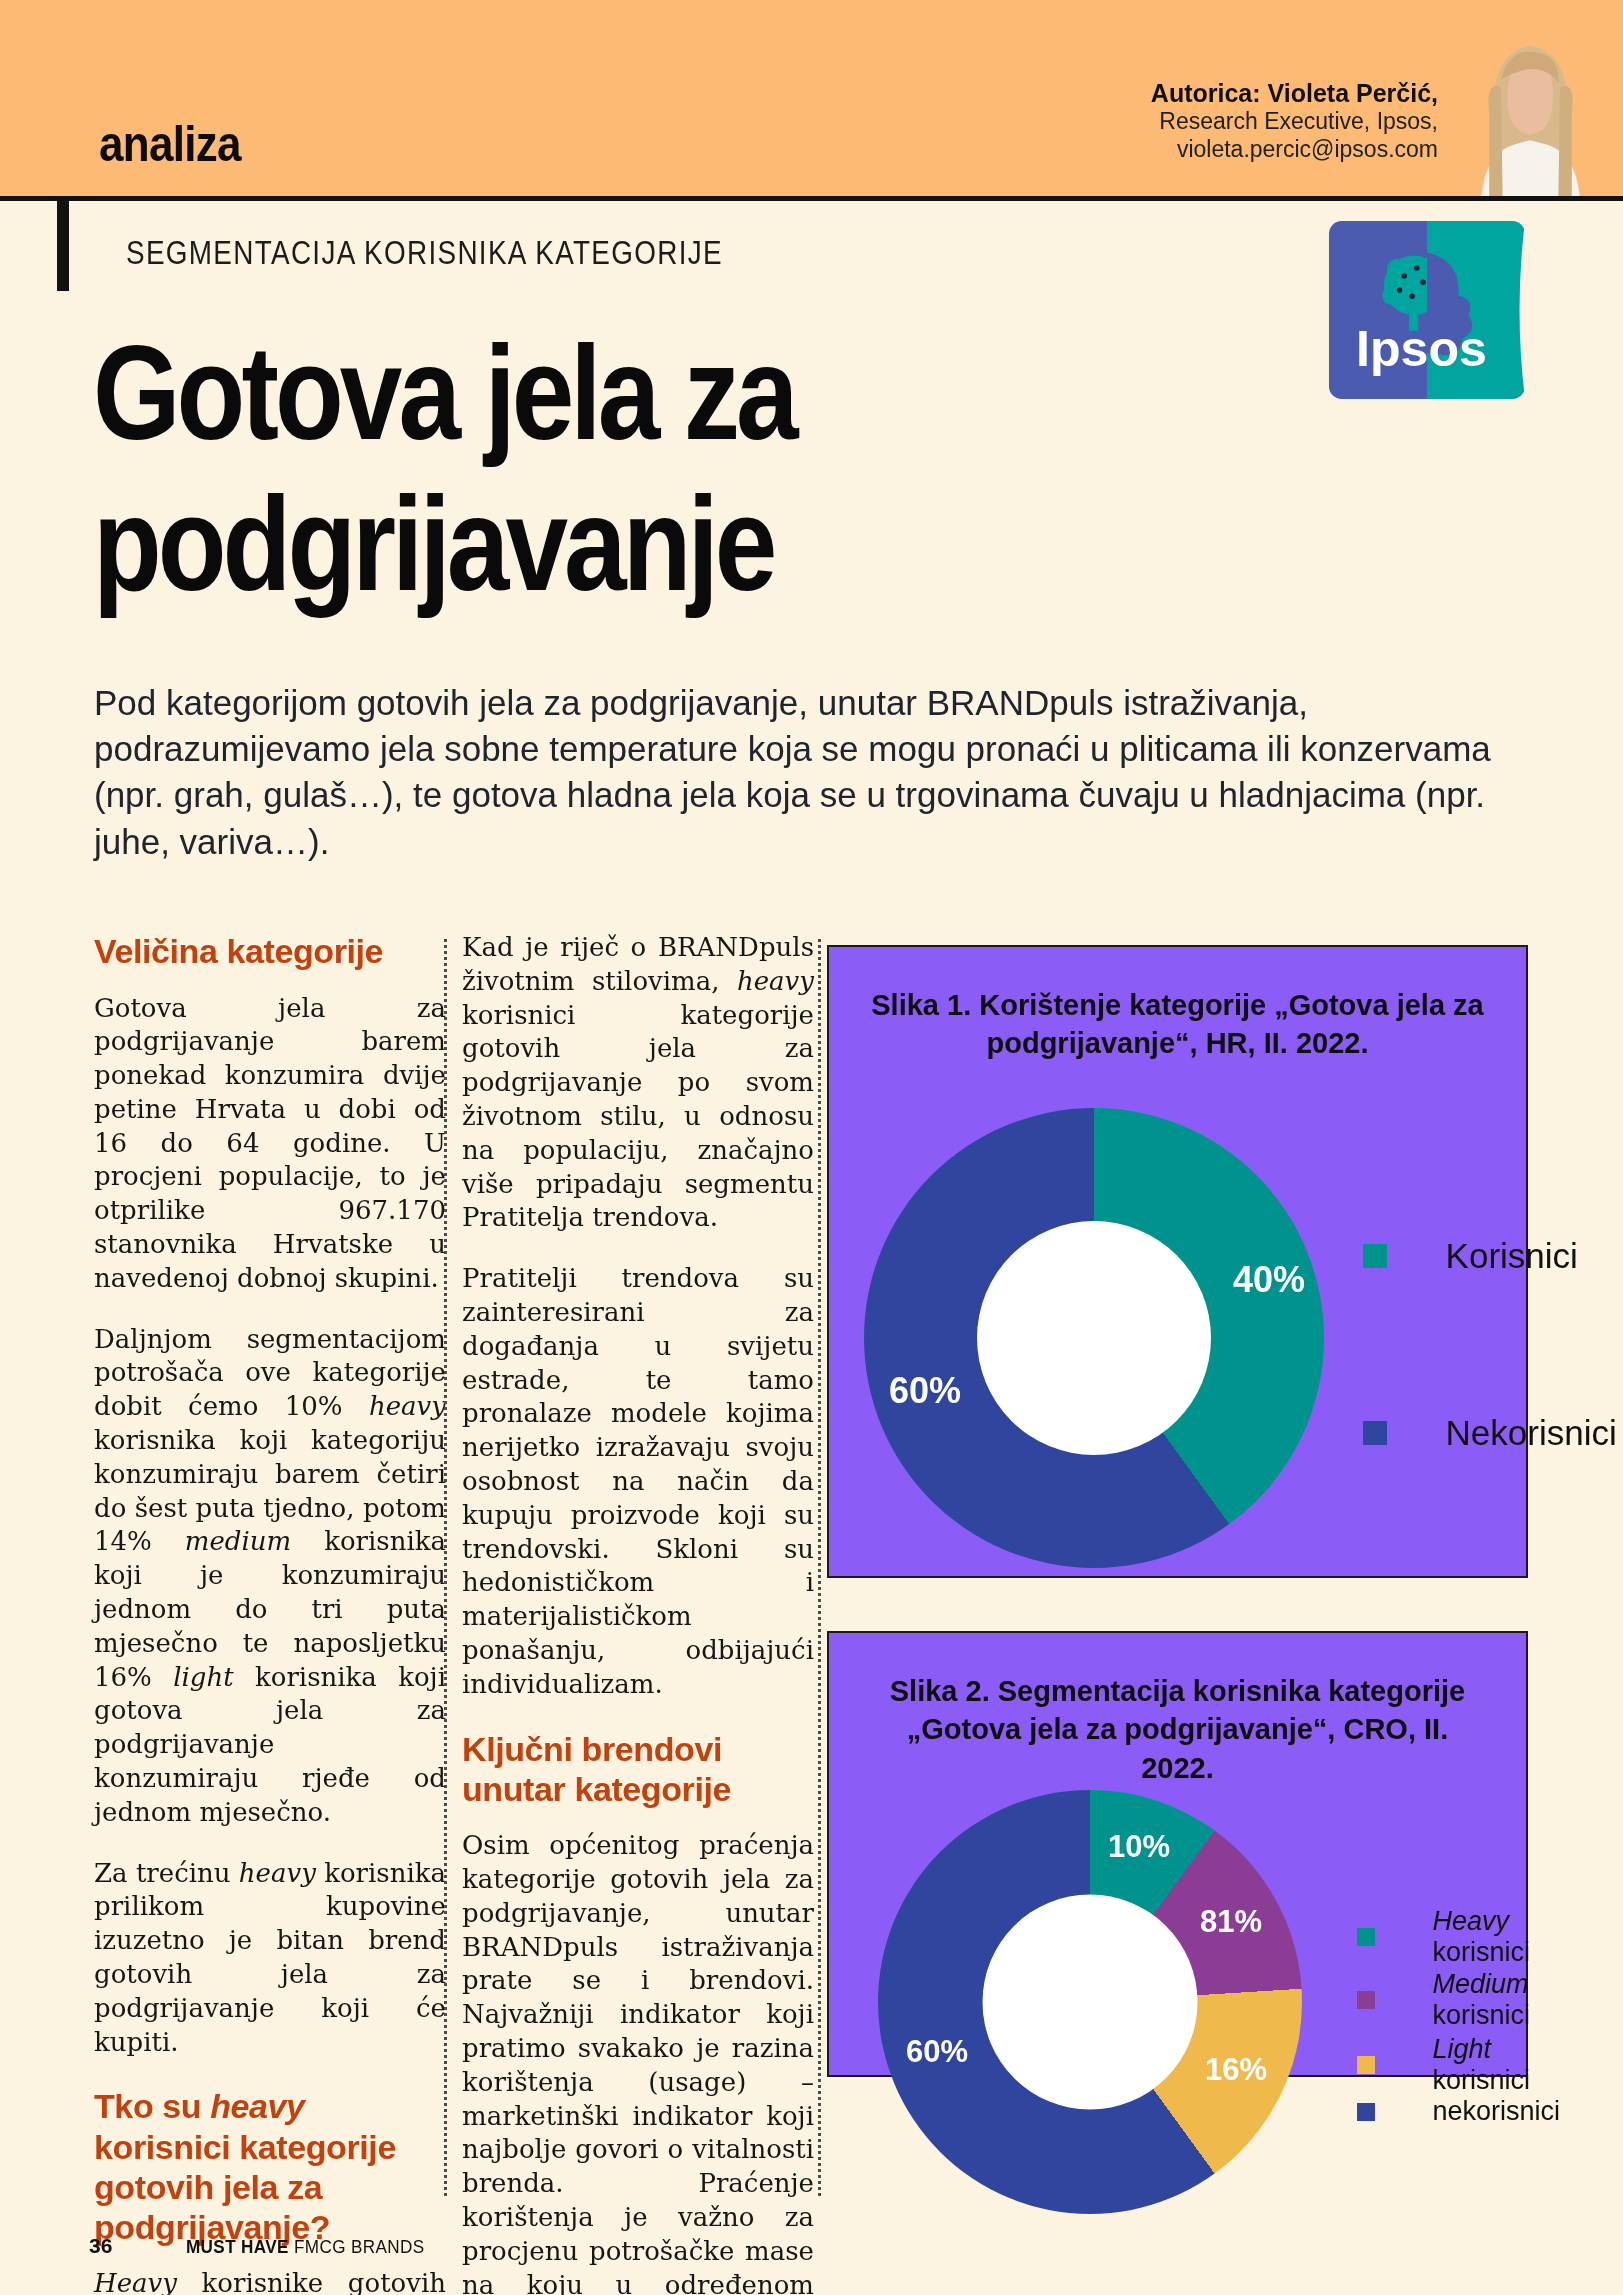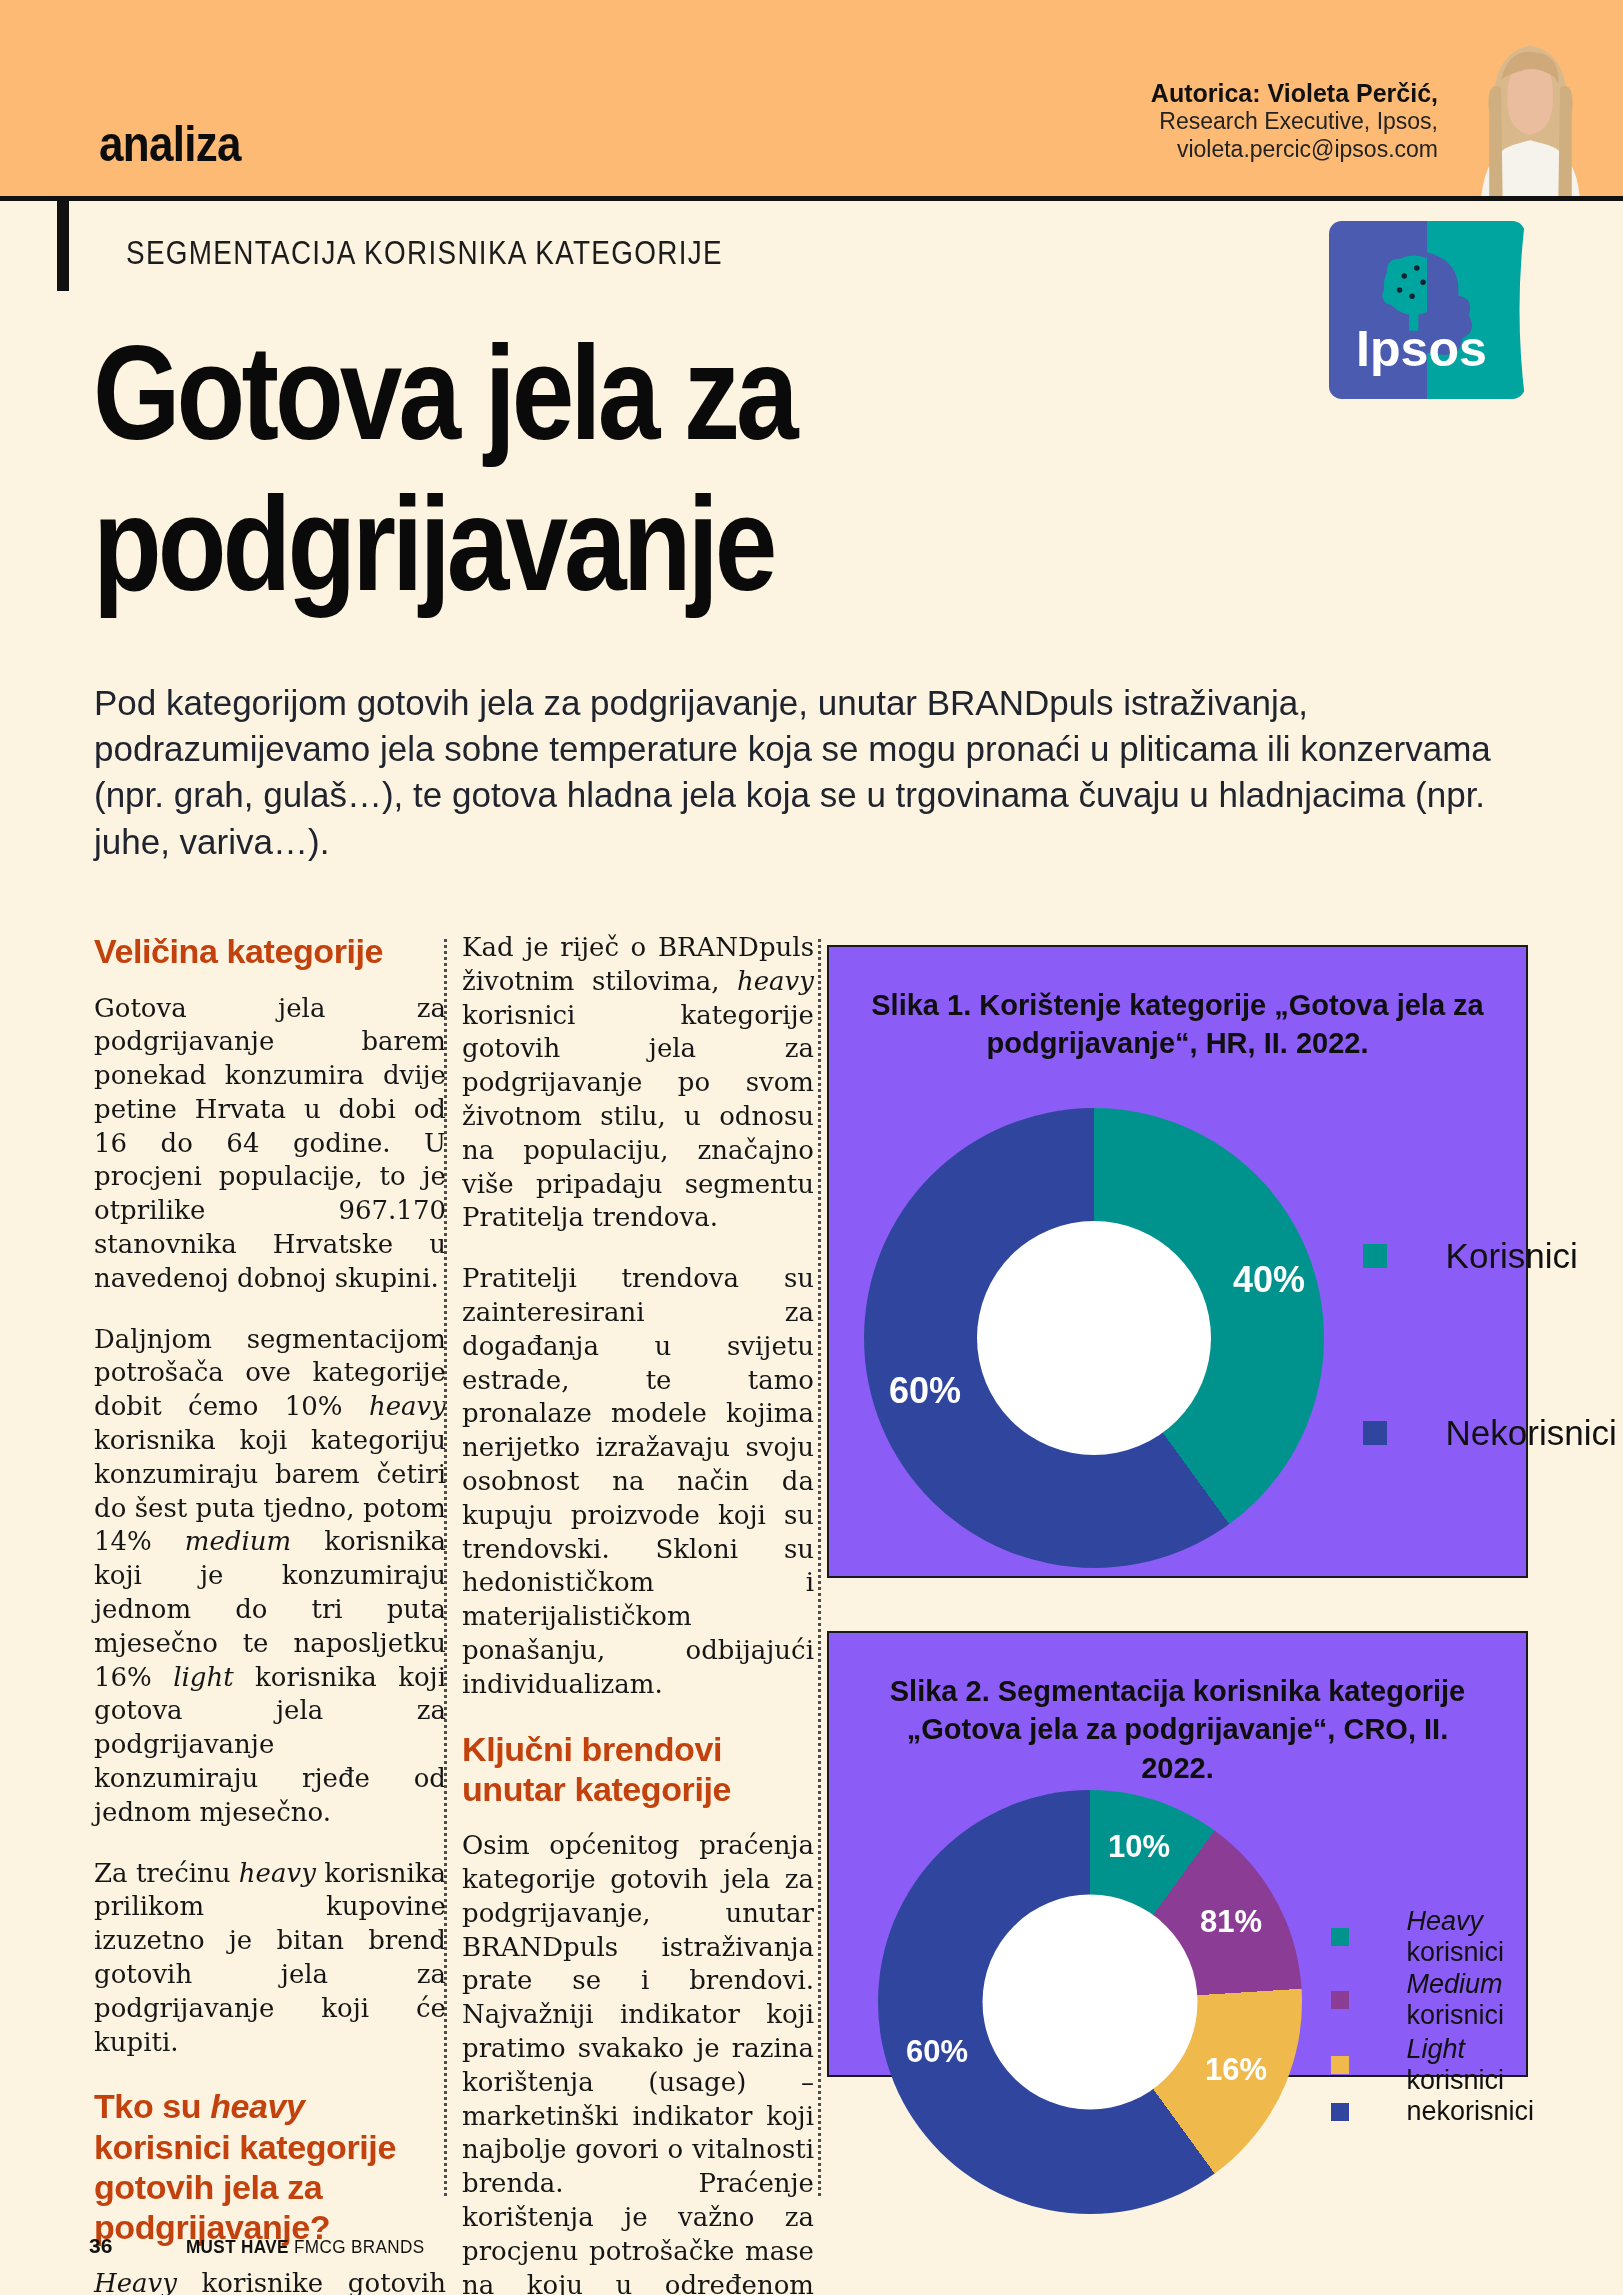--- a/index.html
+++ b/index.html
@@ -68,21 +68,21 @@
   .box2 .dl0{left:310px;top:214px;}
   .box2 .dl1{left:402px;top:289px;}
   .box2 .dl2{left:407px;top:437px;}
   .box2 .dl3{left:108px;top:419px;}
   .leg{position:absolute;display:flex;align-items:center;gap:48px;}
   .swatch{display:inline-block;flex:none;}
   .box1 .leg{left:534px;}
   .box1 .leg .swatch{width:23.6px;height:23.6px;margin-right:11px;}
   .box1 .leg .ltext{font-size:35px;color:#111;}
   .box1 .leg0{top:289px;} .box1 .leg1{top:466px;}
-  .box2 .leg{left:502px;}
+  .box2 .leg{left:528px;}
   .box2 .leg .swatch{width:18px;height:18px;margin-right:9.4px;}
   .box2 .leg .ltext{font-size:27px;color:#111;}
   .box2 .leg0{top:273px;} .box2 .leg1{top:336px;}
   .box2 .leg2{top:401px;} .box2 .leg3{top:463px;}
 
   
   .footer-num{position:absolute;left:89px;top:2234px;font-size:21px;font-weight:900;color:#111;}
   .footer-brand{position:absolute;left:186px;top:2237px;font-size:18px;letter-spacing:0.4px;
                 color:#111;transform:scaleX(0.95);transform-origin:left top;}
   .footer-brand .b{font-weight:800;}

